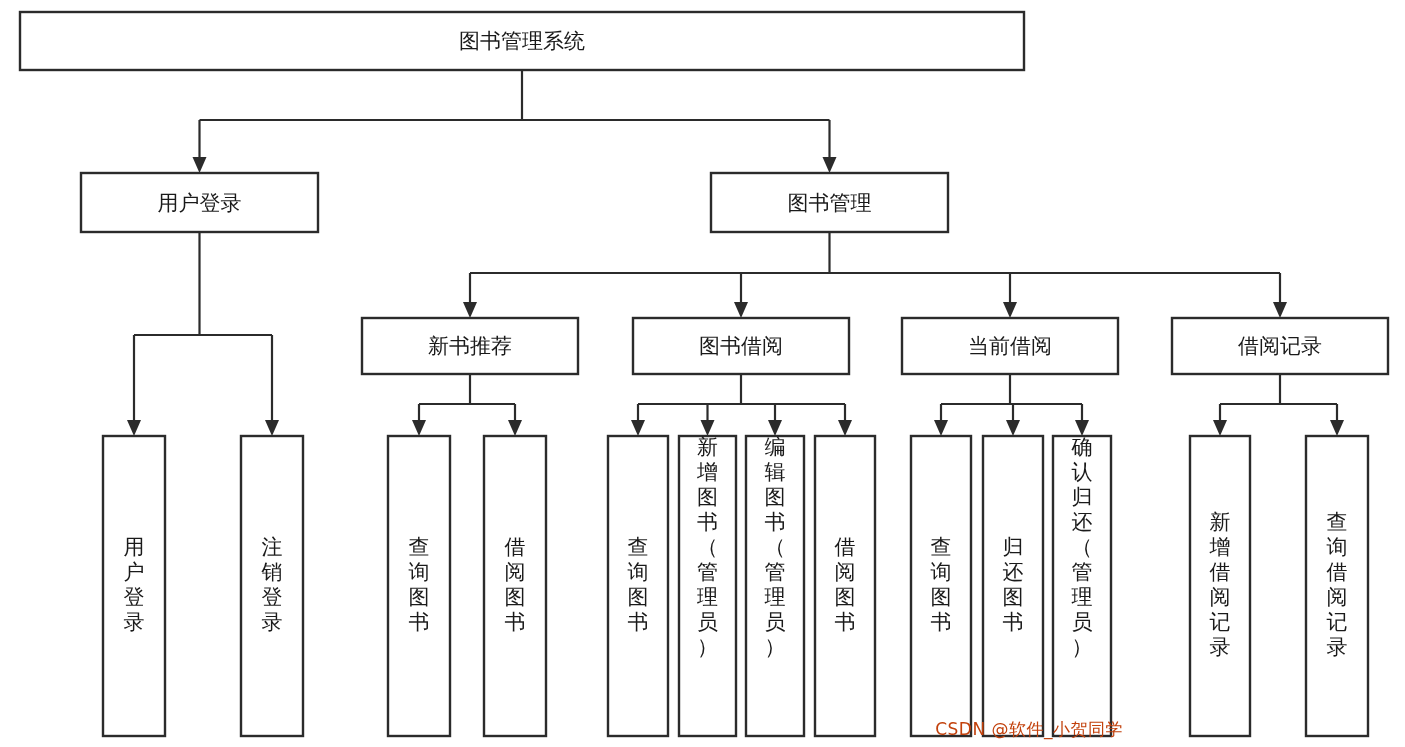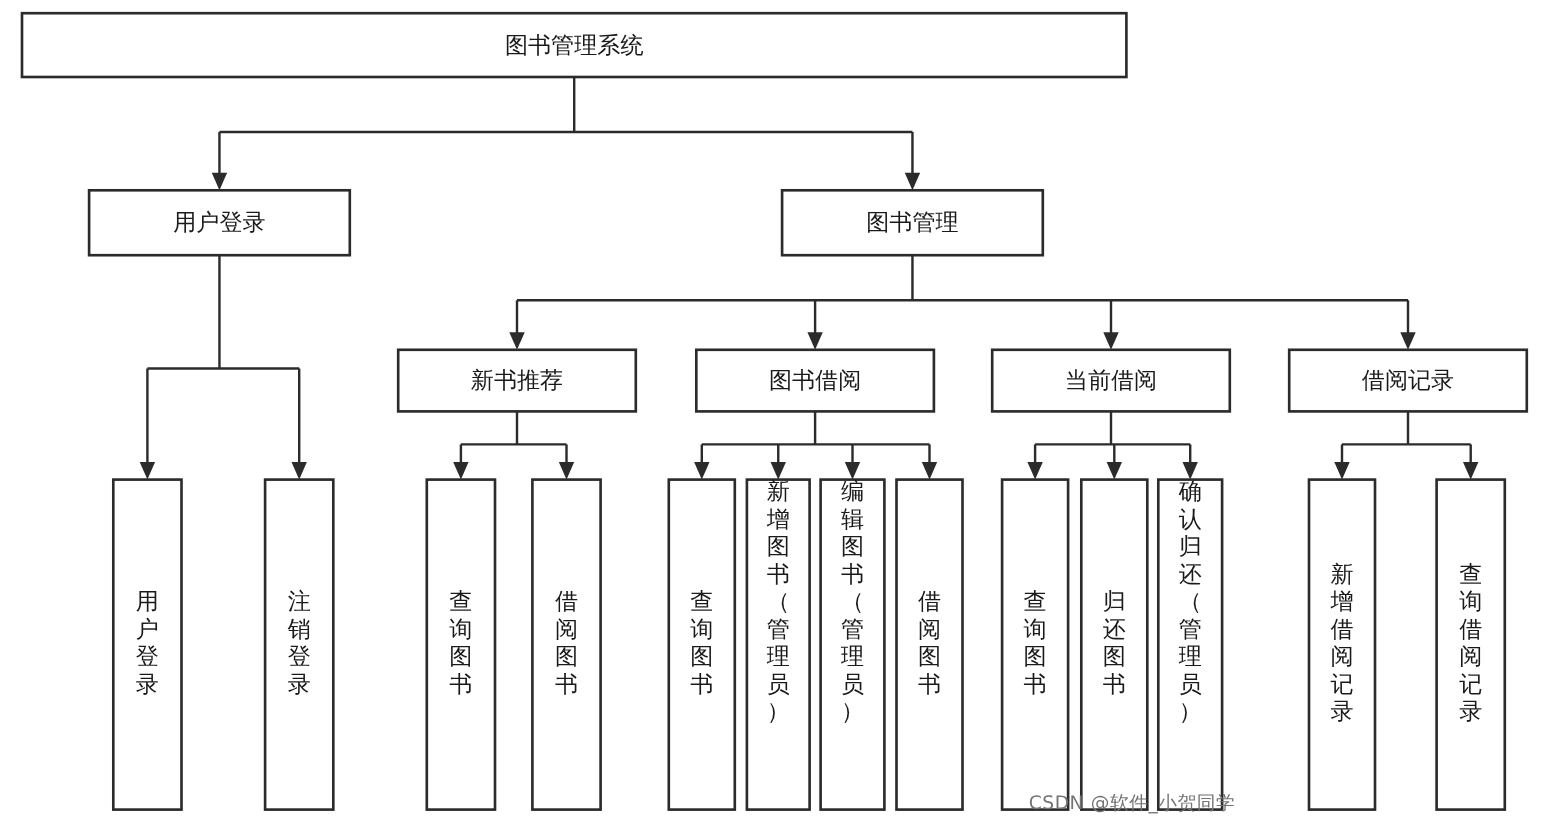--- a/index.html
+++ b/index.html
@@ -57,21 +57,21 @@
     font-size: 21px;
     fill: #1a1a1a;
     text-anchor: middle;
   }
   .watermark {
     position: absolute;
     right: 8px;
     bottom: 6px;
     font-family: "DejaVu Sans", "Liberation Sans", sans-serif;
     font-size: 17px;
-    color: #737373;
+    color: #c2410c;
     white-space: nowrap;
     letter-spacing: 0.5px;
     user-select: none;
   }
 </style>
 </head>
 <body>
 
 <div id="diagram-root">
 

